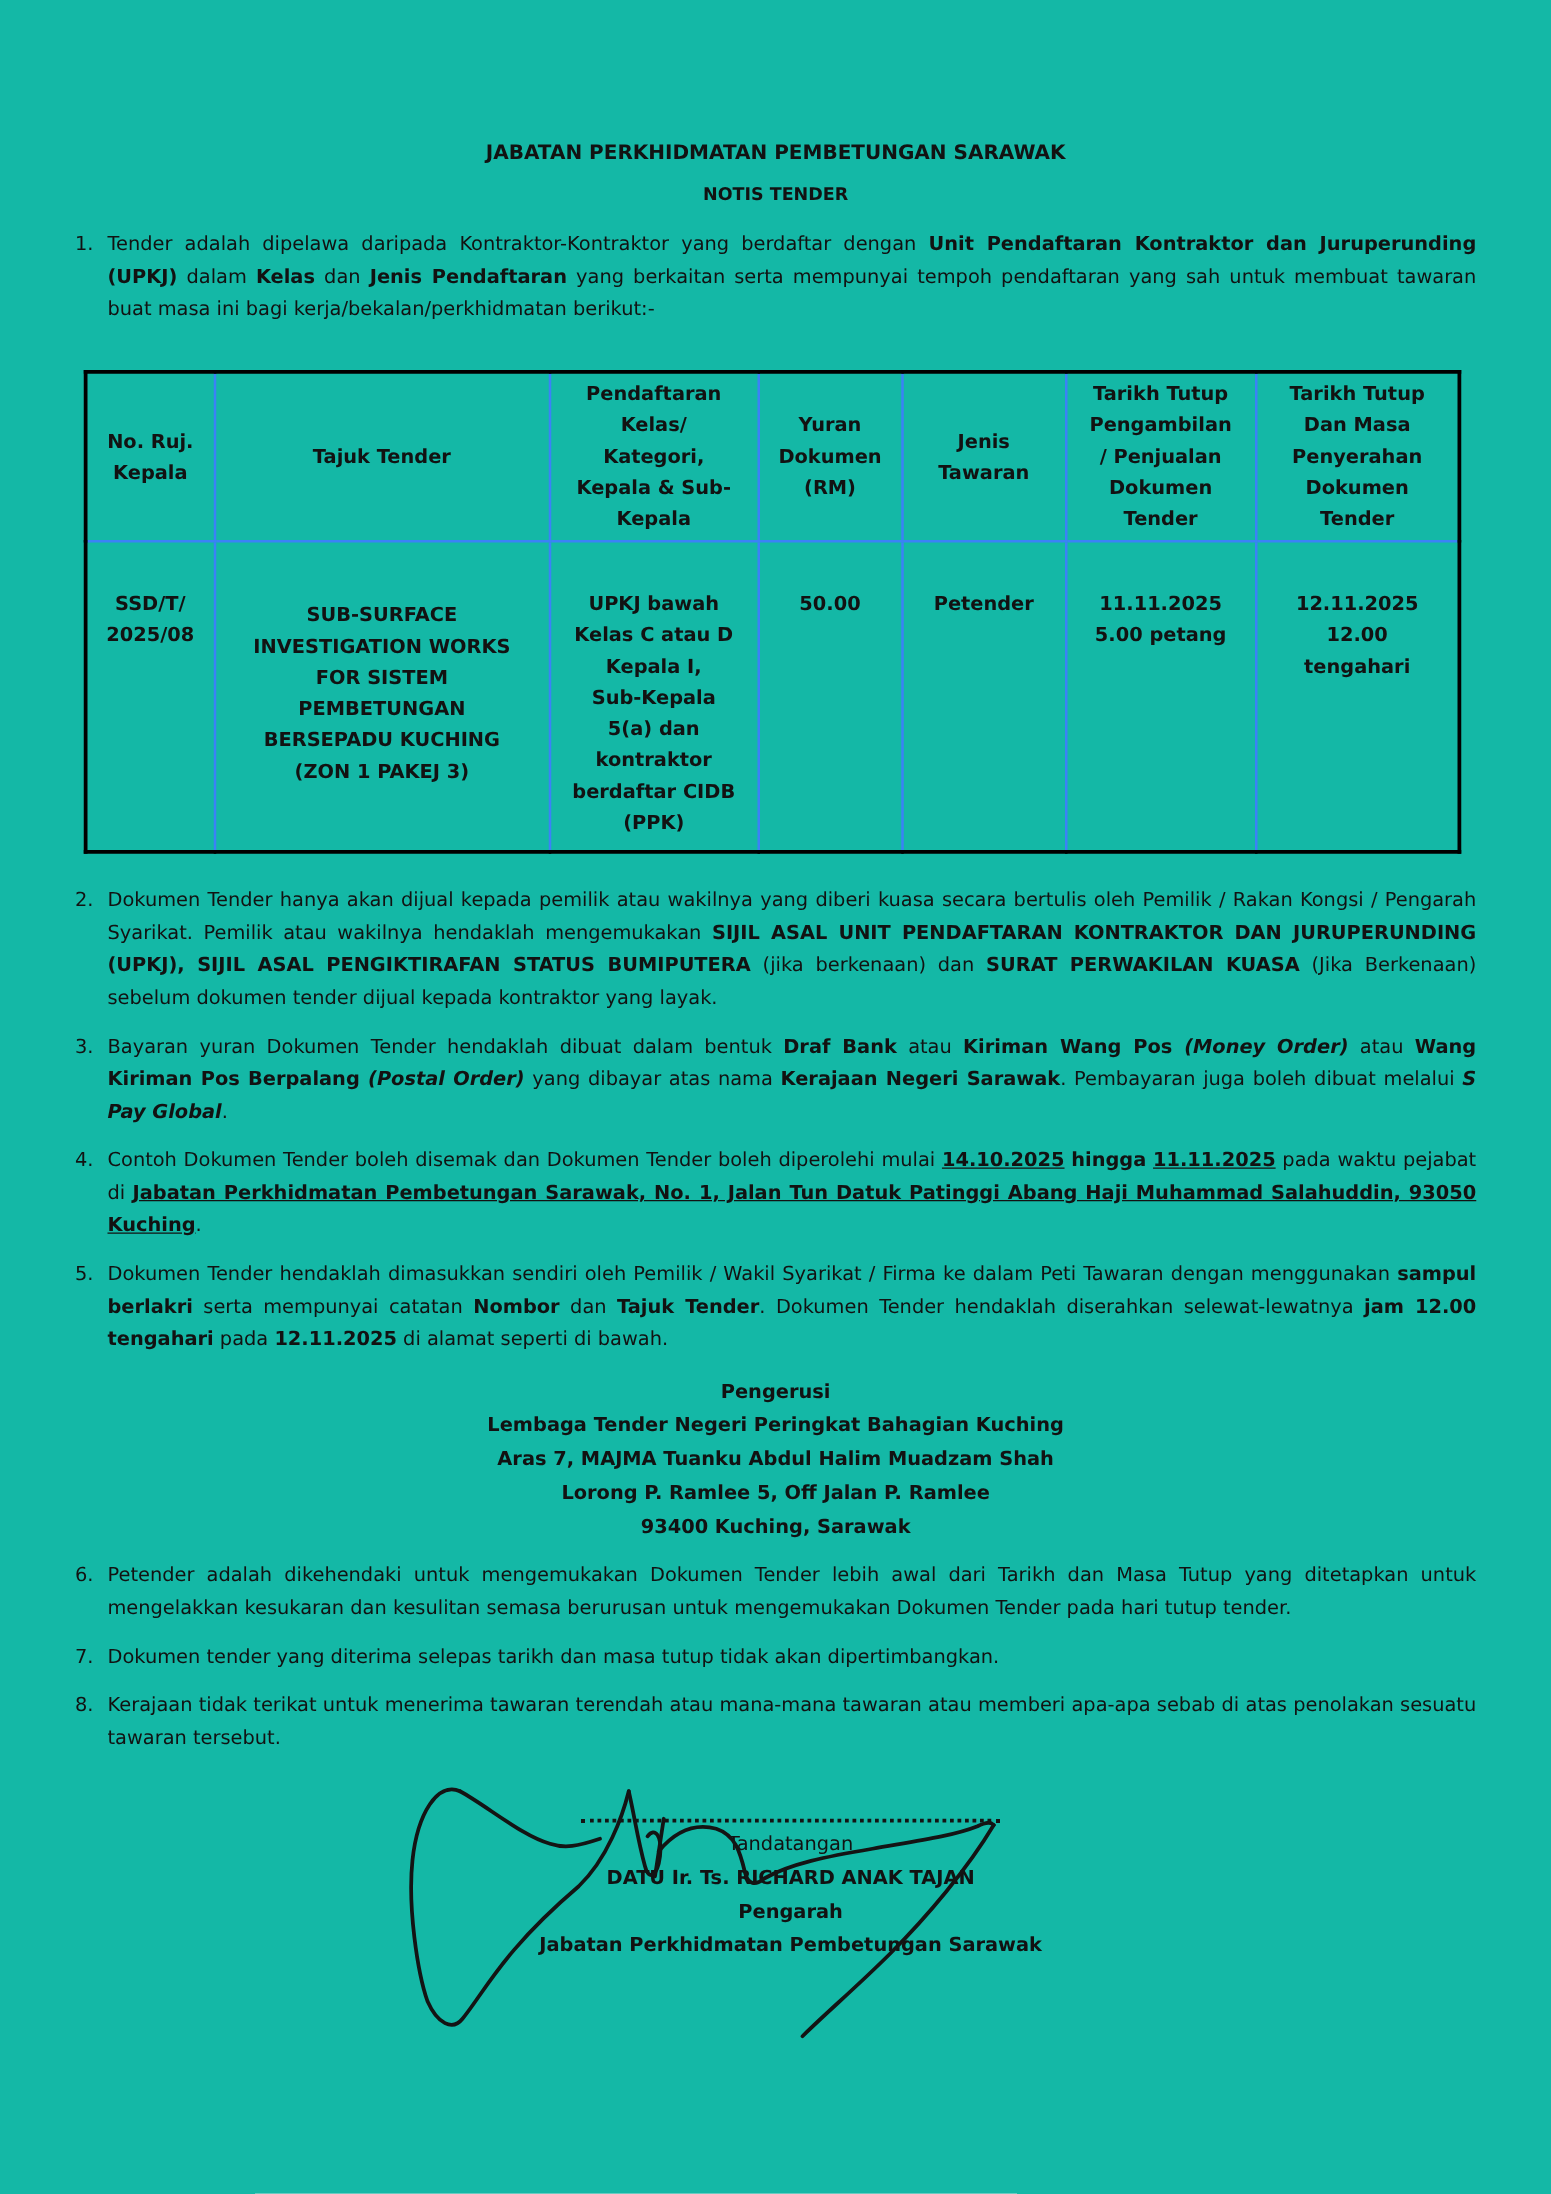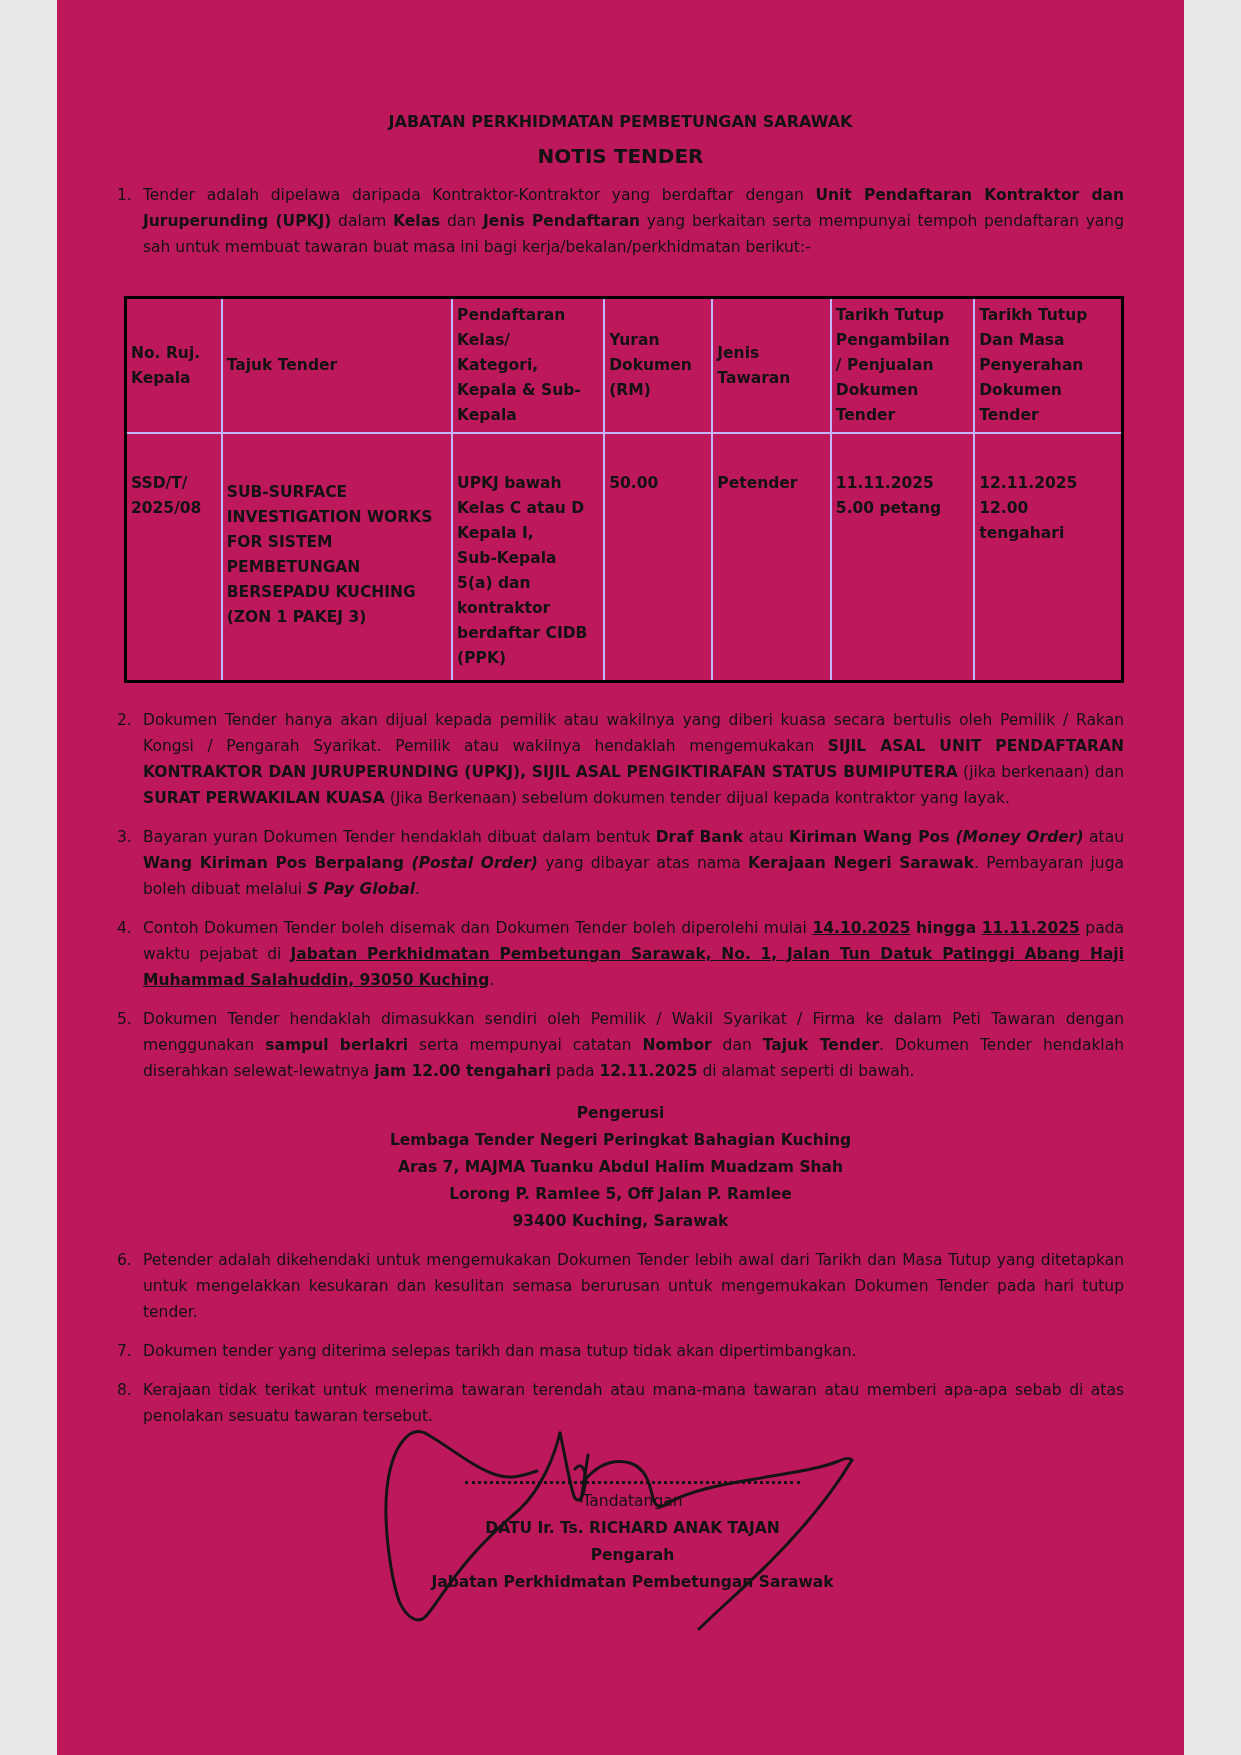--- a/index.html
+++ b/index.html
@@ -1,57 +1,57 @@
 <!DOCTYPE html>
 <html><head>
 <meta charset="utf-8">
 <style>
   html,body { margin:0; padding:0; background:#e8e8e8; }
   .page {
     position: relative;
-    width: 1127px;
+    width: 1241px;
     height: 1755px;
     margin: 0 auto;
-    background: #be185d;
+    background: #14b8a6;
     color: #121212;
     font-family: "DejaVu Sans", "Liberation Sans", sans-serif;
     font-size: 15.5px;
     line-height: 26px;
     box-sizing: border-box;
     padding: 112px 60px 0 60px;
     overflow: hidden;
   }
   .doc-title {
     text-align: center;
     font-weight: bold;
     font-size: 16px;
     line-height: 20px;
   }
   .doc-subtitle {
     text-align: center;
     font-weight: bold;
-    font-size: 20px;
+    font-size: 14px;
     line-height: 20px;
     margin-top: 14px;
   }
   .list-item { display: flex; margin-top: 13px; }
   .list-item .num { flex: 0 0 26px; }
   .list-item .txt { flex: 1; text-align: justify; }
   .first-item { margin-top: 16px; }
 
   table.tender {
     border-collapse: collapse;
     margin: 36px 0 0 7px;
     table-layout: fixed;
     border: 3px solid #000;
   }
   table.tender th, table.tender td {
-    border: 2px solid #c4b5fd;
-    font-weight: bold;
-    text-align: left;
+    border: 2px solid #3b82f6;
+    font-weight: bold;
+    text-align: center;
     line-height: 25px;
     padding: 4px 4px;
     overflow: hidden;
   }
   table.tender th { vertical-align: middle; height: 125px; }
   table.tender td { vertical-align: top; padding-top: 37px; height: 205px; }
   table.tender td.mid { vertical-align: middle; padding-top: 0; }
   .pre { white-space: pre-line; }
 
   .para-block { margin-top: 24px; }

